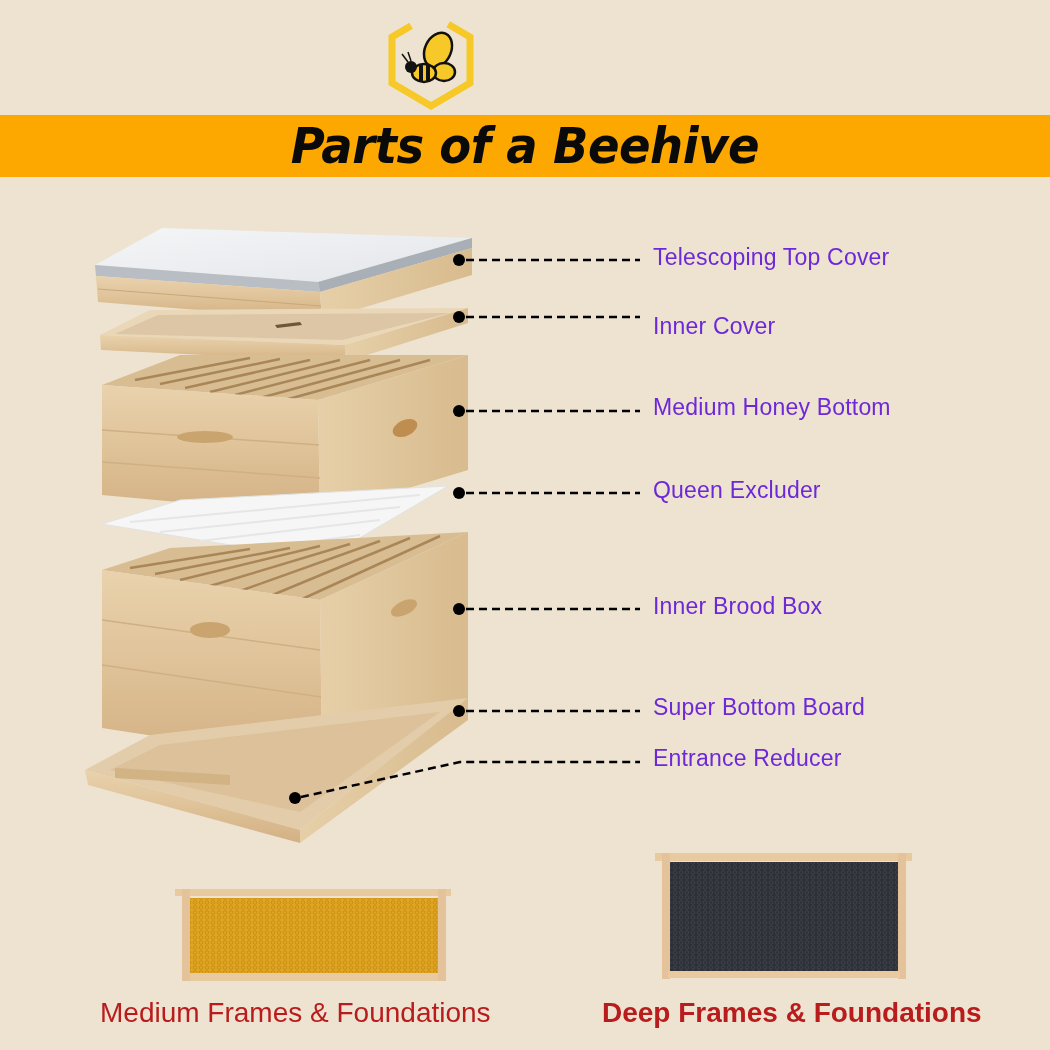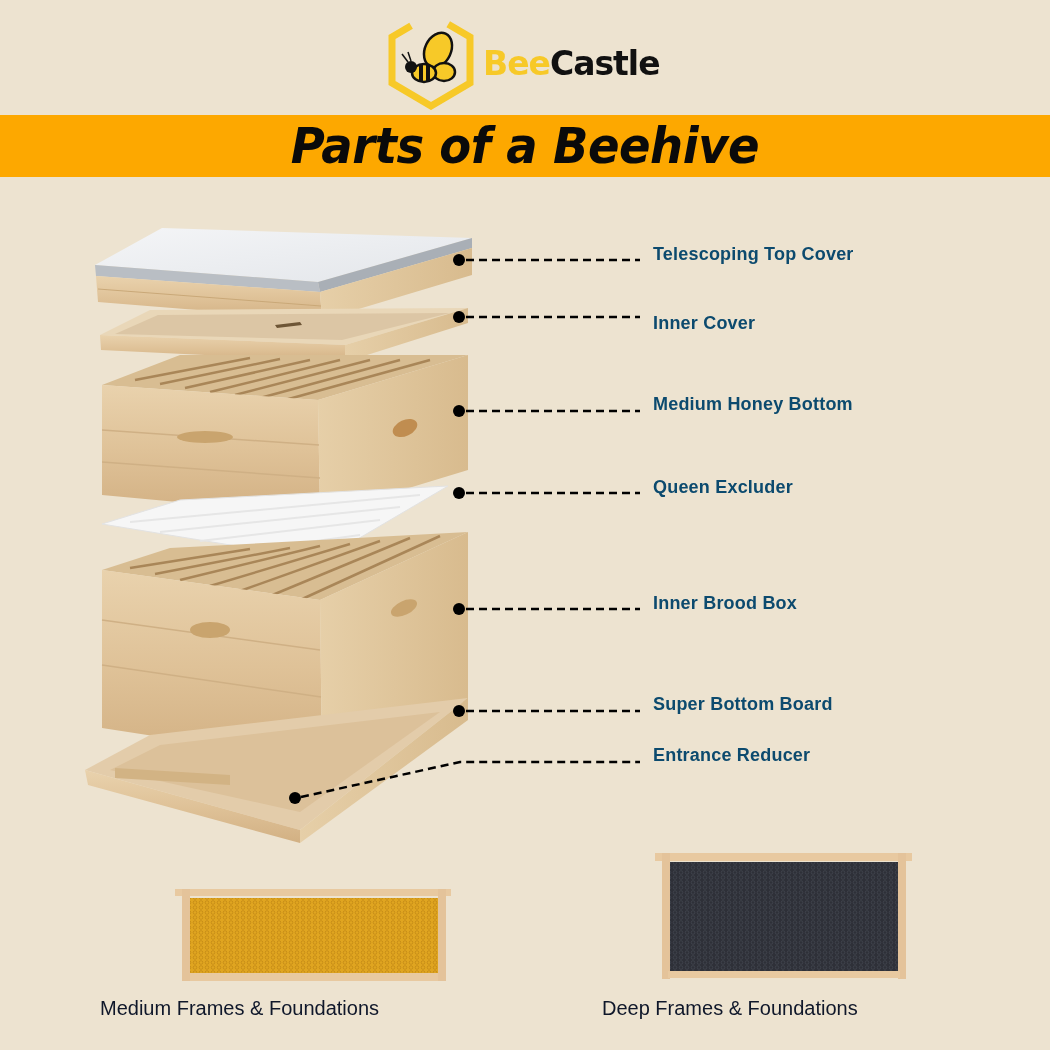--- a/index.html
+++ b/index.html
@@ -10,44 +10,41 @@
   .logo-hex { position: absolute; left: 0; top: 0; }
   .logo-text { position: absolute; left: 97px; top: 34px; font-family: "DejaVu Sans", sans-serif; font-weight: bold; font-size: 33px; letter-spacing: -1px; }
   .logo-text .bee { color: #f7c928; }
   .logo-text .castle { color: #111; }
 
   .banner { position: absolute; left: 0; top: 115px; width: 1050px; height: 62px; background: #fda800; display: flex; align-items: center; justify-content: center; }
   .banner-title { font-family: "DejaVu Sans", sans-serif; font-weight: bold; font-style: italic; font-size: 50px; color: #0a0a0a; letter-spacing: -0.5px; transform: scaleX(0.93); }
 
   .hive { position: absolute; left: 0; top: 0; width: 1050px; height: 1050px; }
 
-  .callout-label { position: absolute; left: 653px; font-weight: bold; font-size: 18px; color: #0c4a6e; white-space: nowrap; letter-spacing: 0.2px; }
+  .callout-label { position: absolute; left: 653px; font-weight: normal; font-size: 23px; color: #6d28d9; white-space: nowrap; letter-spacing: 0.2px; }
 
-  .frame-caption { position: absolute; font-size: 20px; color: #0f172a; white-space: nowrap; }
+  .frame-caption { position: absolute; font-size: 28px; color: #b91c1c; white-space: nowrap; }
 </style>
 </head>
 <body>
 
 <div class="logo">
   <svg class="logo-hex" width="90" height="100" viewBox="0 0 90 100">
     <polygon points="45,4 84,27 84,73 45,96 6,73 6,27" fill="none" stroke="#f7c928" stroke-width="7" stroke-dasharray="230 30" stroke-dashoffset="-20"></polygon>
 
     <ellipse cx="52" cy="40" rx="13" ry="18" transform="rotate(25 52 40)" fill="#f7c928" stroke="#111" stroke-width="2.5"></ellipse>
     <ellipse cx="58" cy="62" rx="11" ry="9" fill="#f7c928" stroke="#111" stroke-width="2.5"></ellipse>
 
     <ellipse cx="38" cy="63" rx="12" ry="9" fill="#f7c928" stroke="#111" stroke-width="2.5"></ellipse>
     <rect x="33" y="55" width="4" height="16" fill="#111"></rect>
     <rect x="40" y="55" width="4" height="16" fill="#111"></rect>
     <circle cx="25" cy="57" r="6" fill="#111"></circle>
     <line x1="22" y1="52" x2="16" y2="44" stroke="#111" stroke-width="1.5"></line>
     <line x1="25" y1="51" x2="22" y2="42" stroke="#111" stroke-width="1.5"></line>
   </svg>
-  <div class="logo-text">
-    <span class="bee">Bee</span><span class="castle">Castle</span>
-  </div>
 </div>
 
 <div class="banner">
   <div class="banner-title">Parts of a Beehive</div>
 </div>
 
 <svg class="hive" viewBox="0 0 1050 1050">
   <defs>
     <linearGradient id="woodFront" x1="0" y1="0" x2="0" y2="1">
       <stop offset="0" stop-color="#e9d2ad"></stop>
@@ -181,13 +178,13 @@
 
 <div class="callout-label" style="top:244px;">Telescoping Top Cover</div>
 <div class="callout-label" style="top:301px;margin-top:12px;">Inner Cover</div>
 <div class="callout-label" style="top:394px;">Medium Honey Bottom</div>
 <div class="callout-label" style="top:477px;">Queen Excluder</div>
 <div class="callout-label" style="top:593px;">Inner Brood Box</div>
 <div class="callout-label" style="top:694px;">Super Bottom Board</div>
 <div class="callout-label" style="top:745px;text-align:right;">Entrance Reducer</div>
 
 <div class="frame-caption" style="left:100px; top:997px;">Medium Frames &amp; Foundations</div>
-<div class="frame-caption" style="left:602px; top:997px;">Deep Frames &amp; Foundations</div>
+<div class="frame-caption" style="left:602px; top:997px;font-weight:bold;">Deep Frames &amp; Foundations</div>
 
 </body></html>

